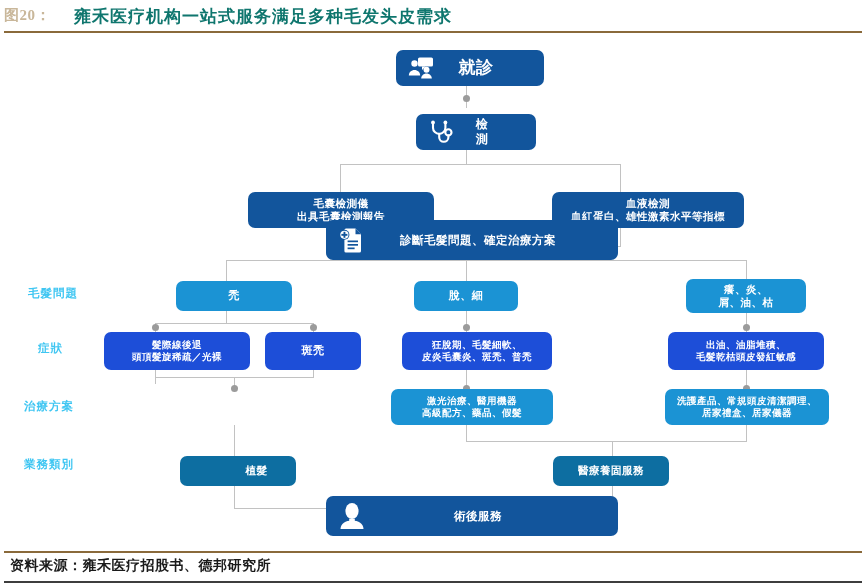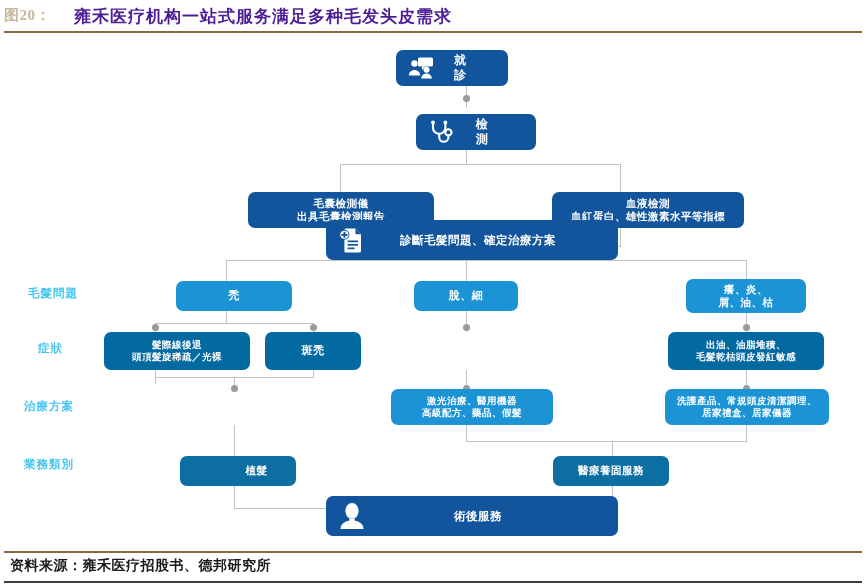--- a/index.html
+++ b/index.html
@@ -34,21 +34,21 @@
     color: #c9b79a;
     letter-spacing: 0.5px;
     white-space: nowrap;
   }
   .fig-title {
     position: absolute;
     left: 74px; top: 5px;
     font-family: "Liberation Serif", "DejaVu Serif", serif;
     font-size: 17px;
     font-weight: bold;
-    color: #4c1d95;
+    color: #0f766e;
     letter-spacing: 1px;
     white-space: nowrap;
   }
   .rule-top {
     position: absolute;
     left: 4px; top: 31px;
     width: 858px;
     height: 2px;
     background: #8a6a3b;
   }
@@ -113,21 +113,21 @@
     text-align: center;
     font-family: "DejaVu Sans", "Liberation Sans", sans-serif;
     font-weight: bold;
     line-height: 1.28;
     white-space: pre-line;
     letter-spacing: 0.5px;
   }
   .box.dark   { background: #12559c; }
   .box.teal   { background: #0d6ea1; }
   .box.mid    { background: #1b93d4; }
-  .box.light  { background: #0369a1; }
+  .box.light  { background: #1d4ed8; }
 
   .box .txt { padding: 0 6px; }
 
   
   .box.withicon { justify-content: flex-start; }
   .box.withicon .ico {
     width: 52px;
     flex: 0 0 52px;
     display: flex;
     align-items: center;
@@ -220,21 +220,21 @@
     <div class="ln v" style="left:612px; top:450px; height:22px;"></div>
     <div class="ln h" style="left:234px; top:472px; width:379px;"></div>
     <div class="ln v" style="left:466px; top:460px; height:12px;"></div>
     <div class="dot" style="left:463px; top:461px;"></div>
 
     <div class="rowlab" style="left:28px; top:250px;">毛髮問題</div>
     <div class="rowlab" style="left:38px; top:305px;">症狀</div>
     <div class="rowlab" style="left:24px; top:363px;">治療方案</div>
     <div class="rowlab" style="left:24px; top:421px;">業務類別</div>
 
-    <div class="box dark withicon" style="left:396px; top:14px; width:112px; height:36px; font-size:12px;">
+    <div class="box dark withicon" style="left:396px; top:14px; width:148px; height:36px; font-size:17px;">
       <span class="ico">
         <svg width="30" height="24" viewBox="0 0 30 24" aria-hidden="true">
           <rect x="11" y="1.5" width="15" height="9" rx="1.6" fill="#fff"></rect>
           <path d="M15 10.5 L15 14 L18.6 10.5 Z" fill="#fff"></path>
           <circle cx="7.5" cy="7.5" r="3.2" fill="#fff"></circle>
           <path d="M1.8 19.5c0-3.4 2.6-5.6 5.7-5.6s5.7 2.2 5.7 5.6z" fill="#fff"></path>
           <circle cx="19.5" cy="13.8" r="3" fill="#fff"></circle>
           <path d="M14.2 22.6c0-3.1 2.4-5.2 5.3-5.2s5.3 2.1 5.3 5.2z" fill="#fff"></path>
         </svg>
       </span>
@@ -292,20 +292,24 @@
 屑、油、枯</span>
     </div>
 
     <div class="box light" style="left:104px; top:296px; width:146px; height:38px; font-size:9.5px;">
       <span class="txt">髮際線後退
 頭頂髮旋稀疏／光裸</span>
     </div>
     <div class="box light" style="left:265px; top:296px; width:96px; height:38px; font-size:11px;">
       <span class="txt">斑禿</span>
     </div>
+    <div class="box light" style="left:402px; top:296px; width:150px; height:38px; font-size:9.5px;">
+      <span class="txt">狂脫期、毛髮細軟、
+皮炎毛囊炎、斑禿、普禿</span>
+    </div>
     <div class="box light" style="left:668px; top:296px; width:156px; height:38px; font-size:9.5px;">
       <span class="txt">出油、油脂堆積、
 毛髮乾枯頭皮發紅敏感</span>
     </div>
 
     <div class="box mid" style="left:391px; top:353px; width:162px; height:36px; font-size:9.5px;">
       <span class="txt">激光治療、醫用機器
 高級配方、藥品、假髮</span>
     </div>
     <div class="box mid" style="left:665px; top:353px; width:164px; height:36px; font-size:9.5px;">

